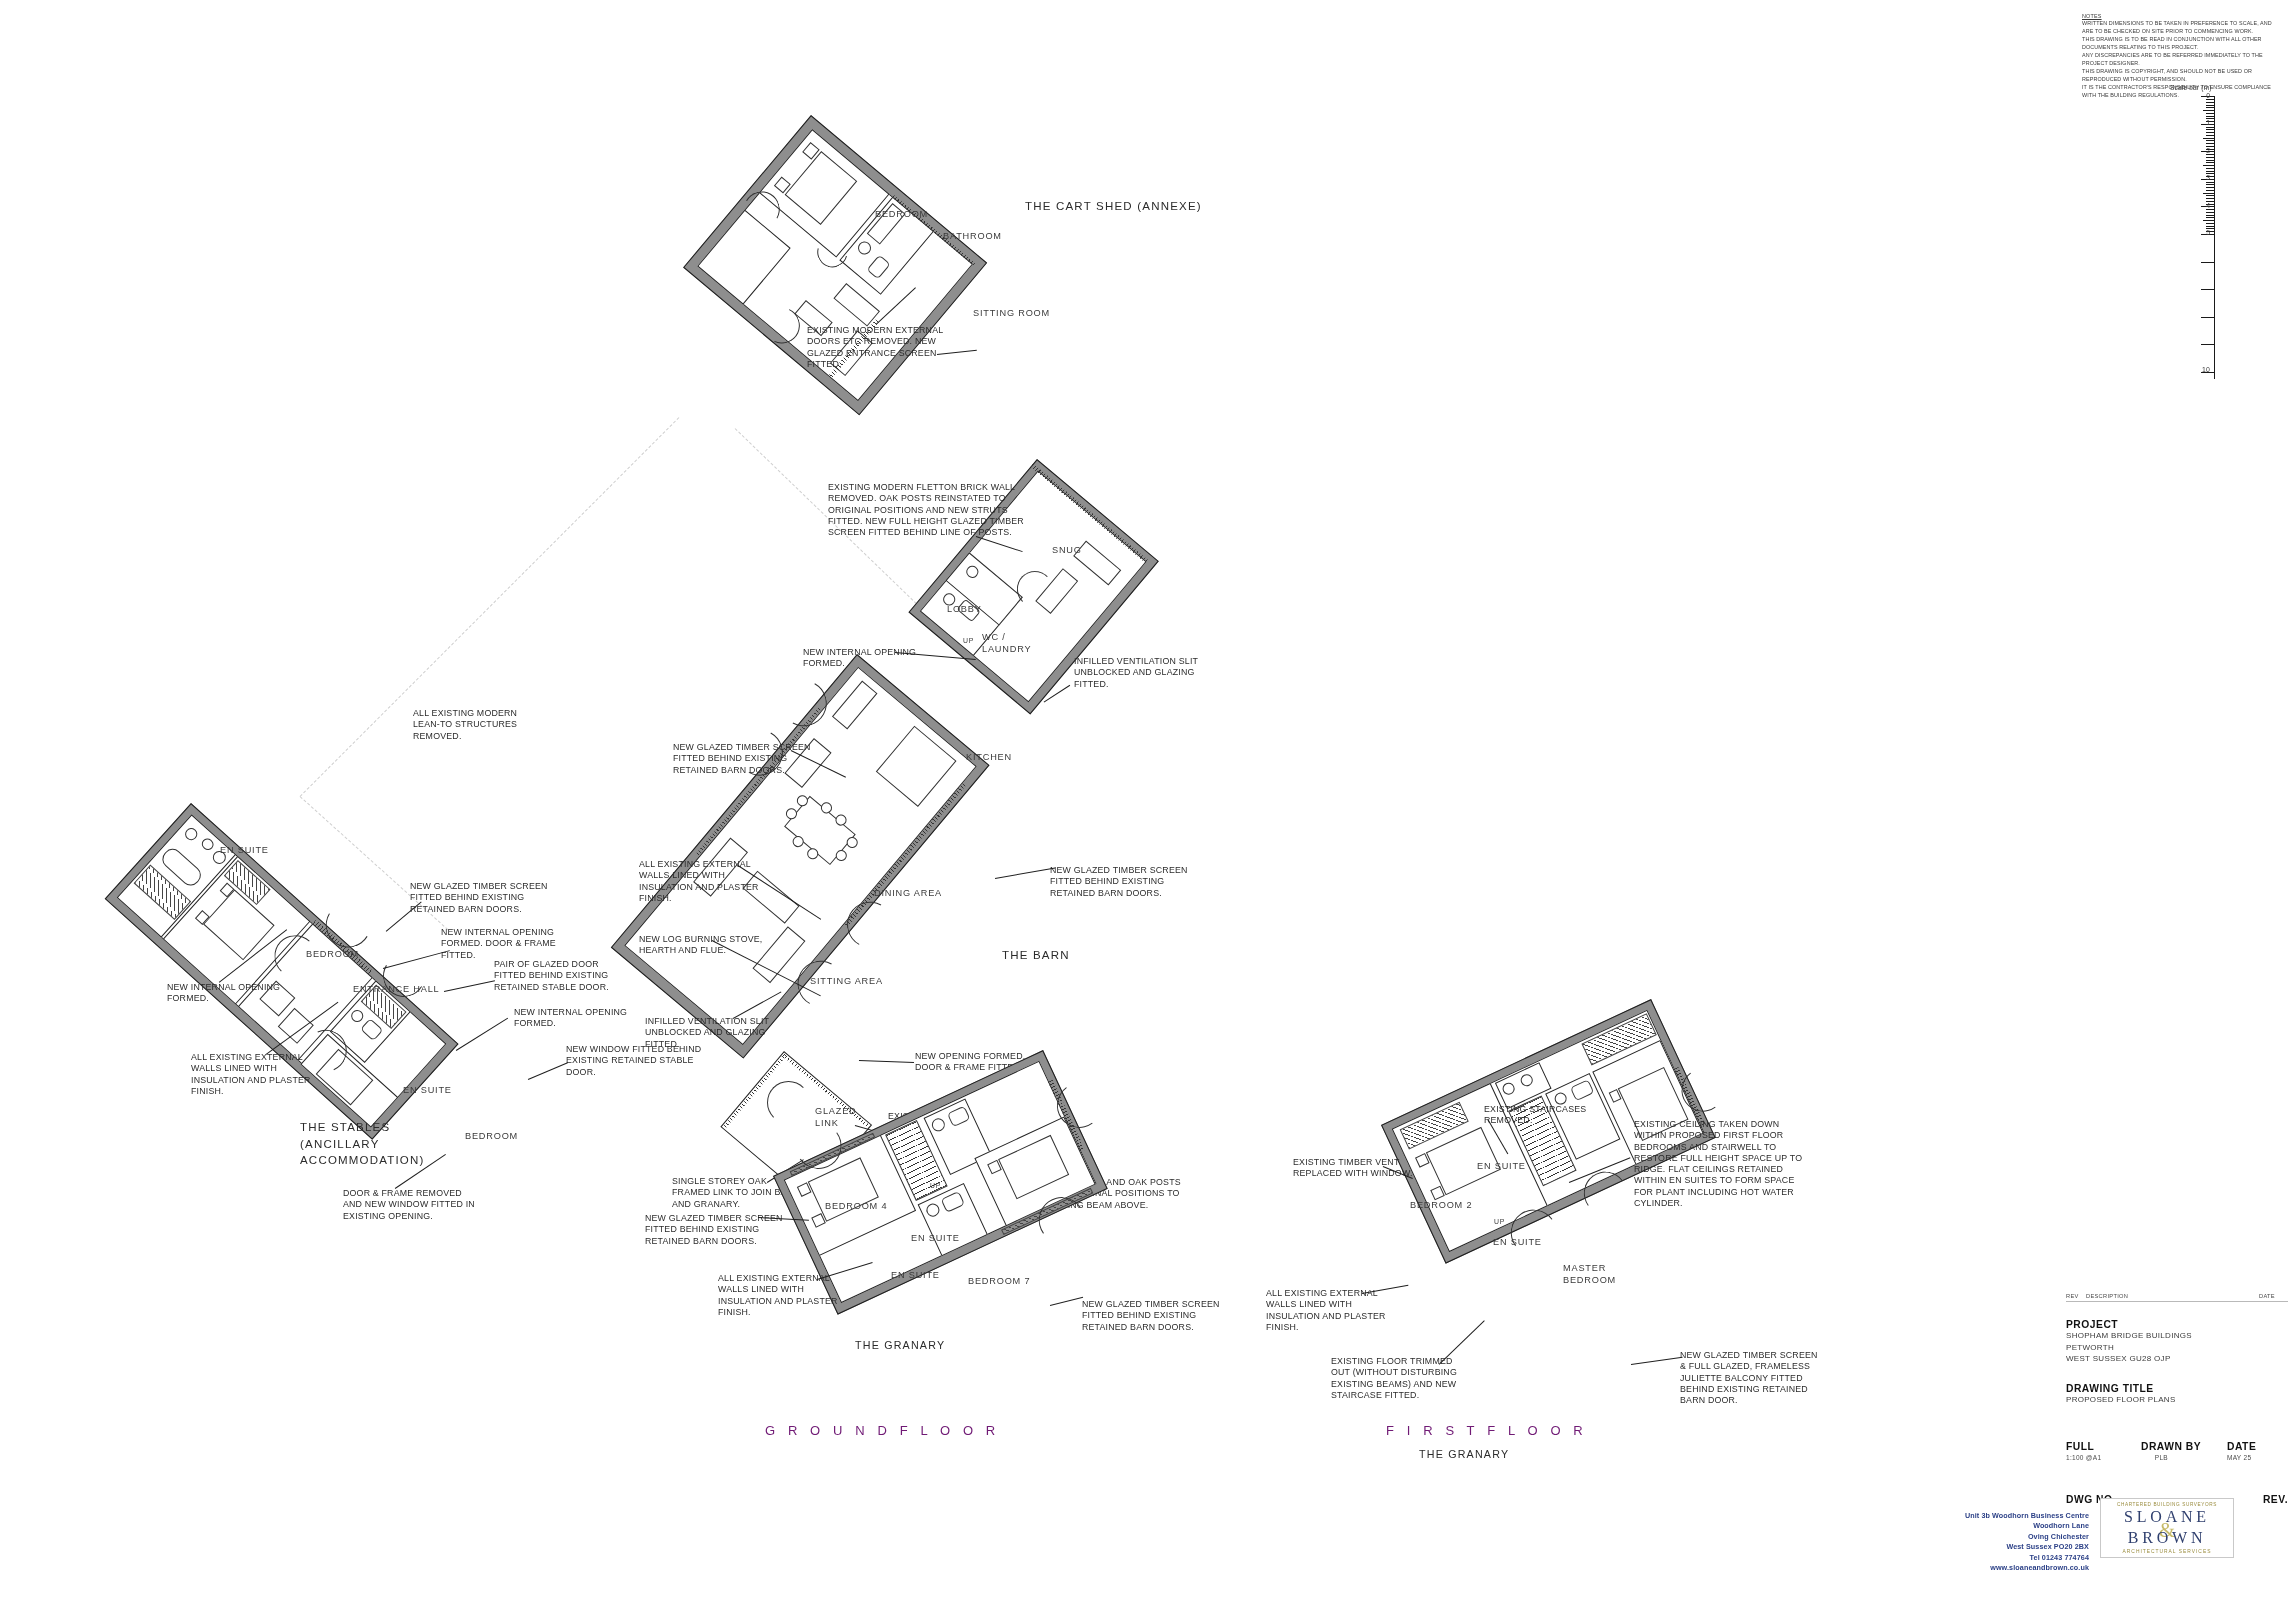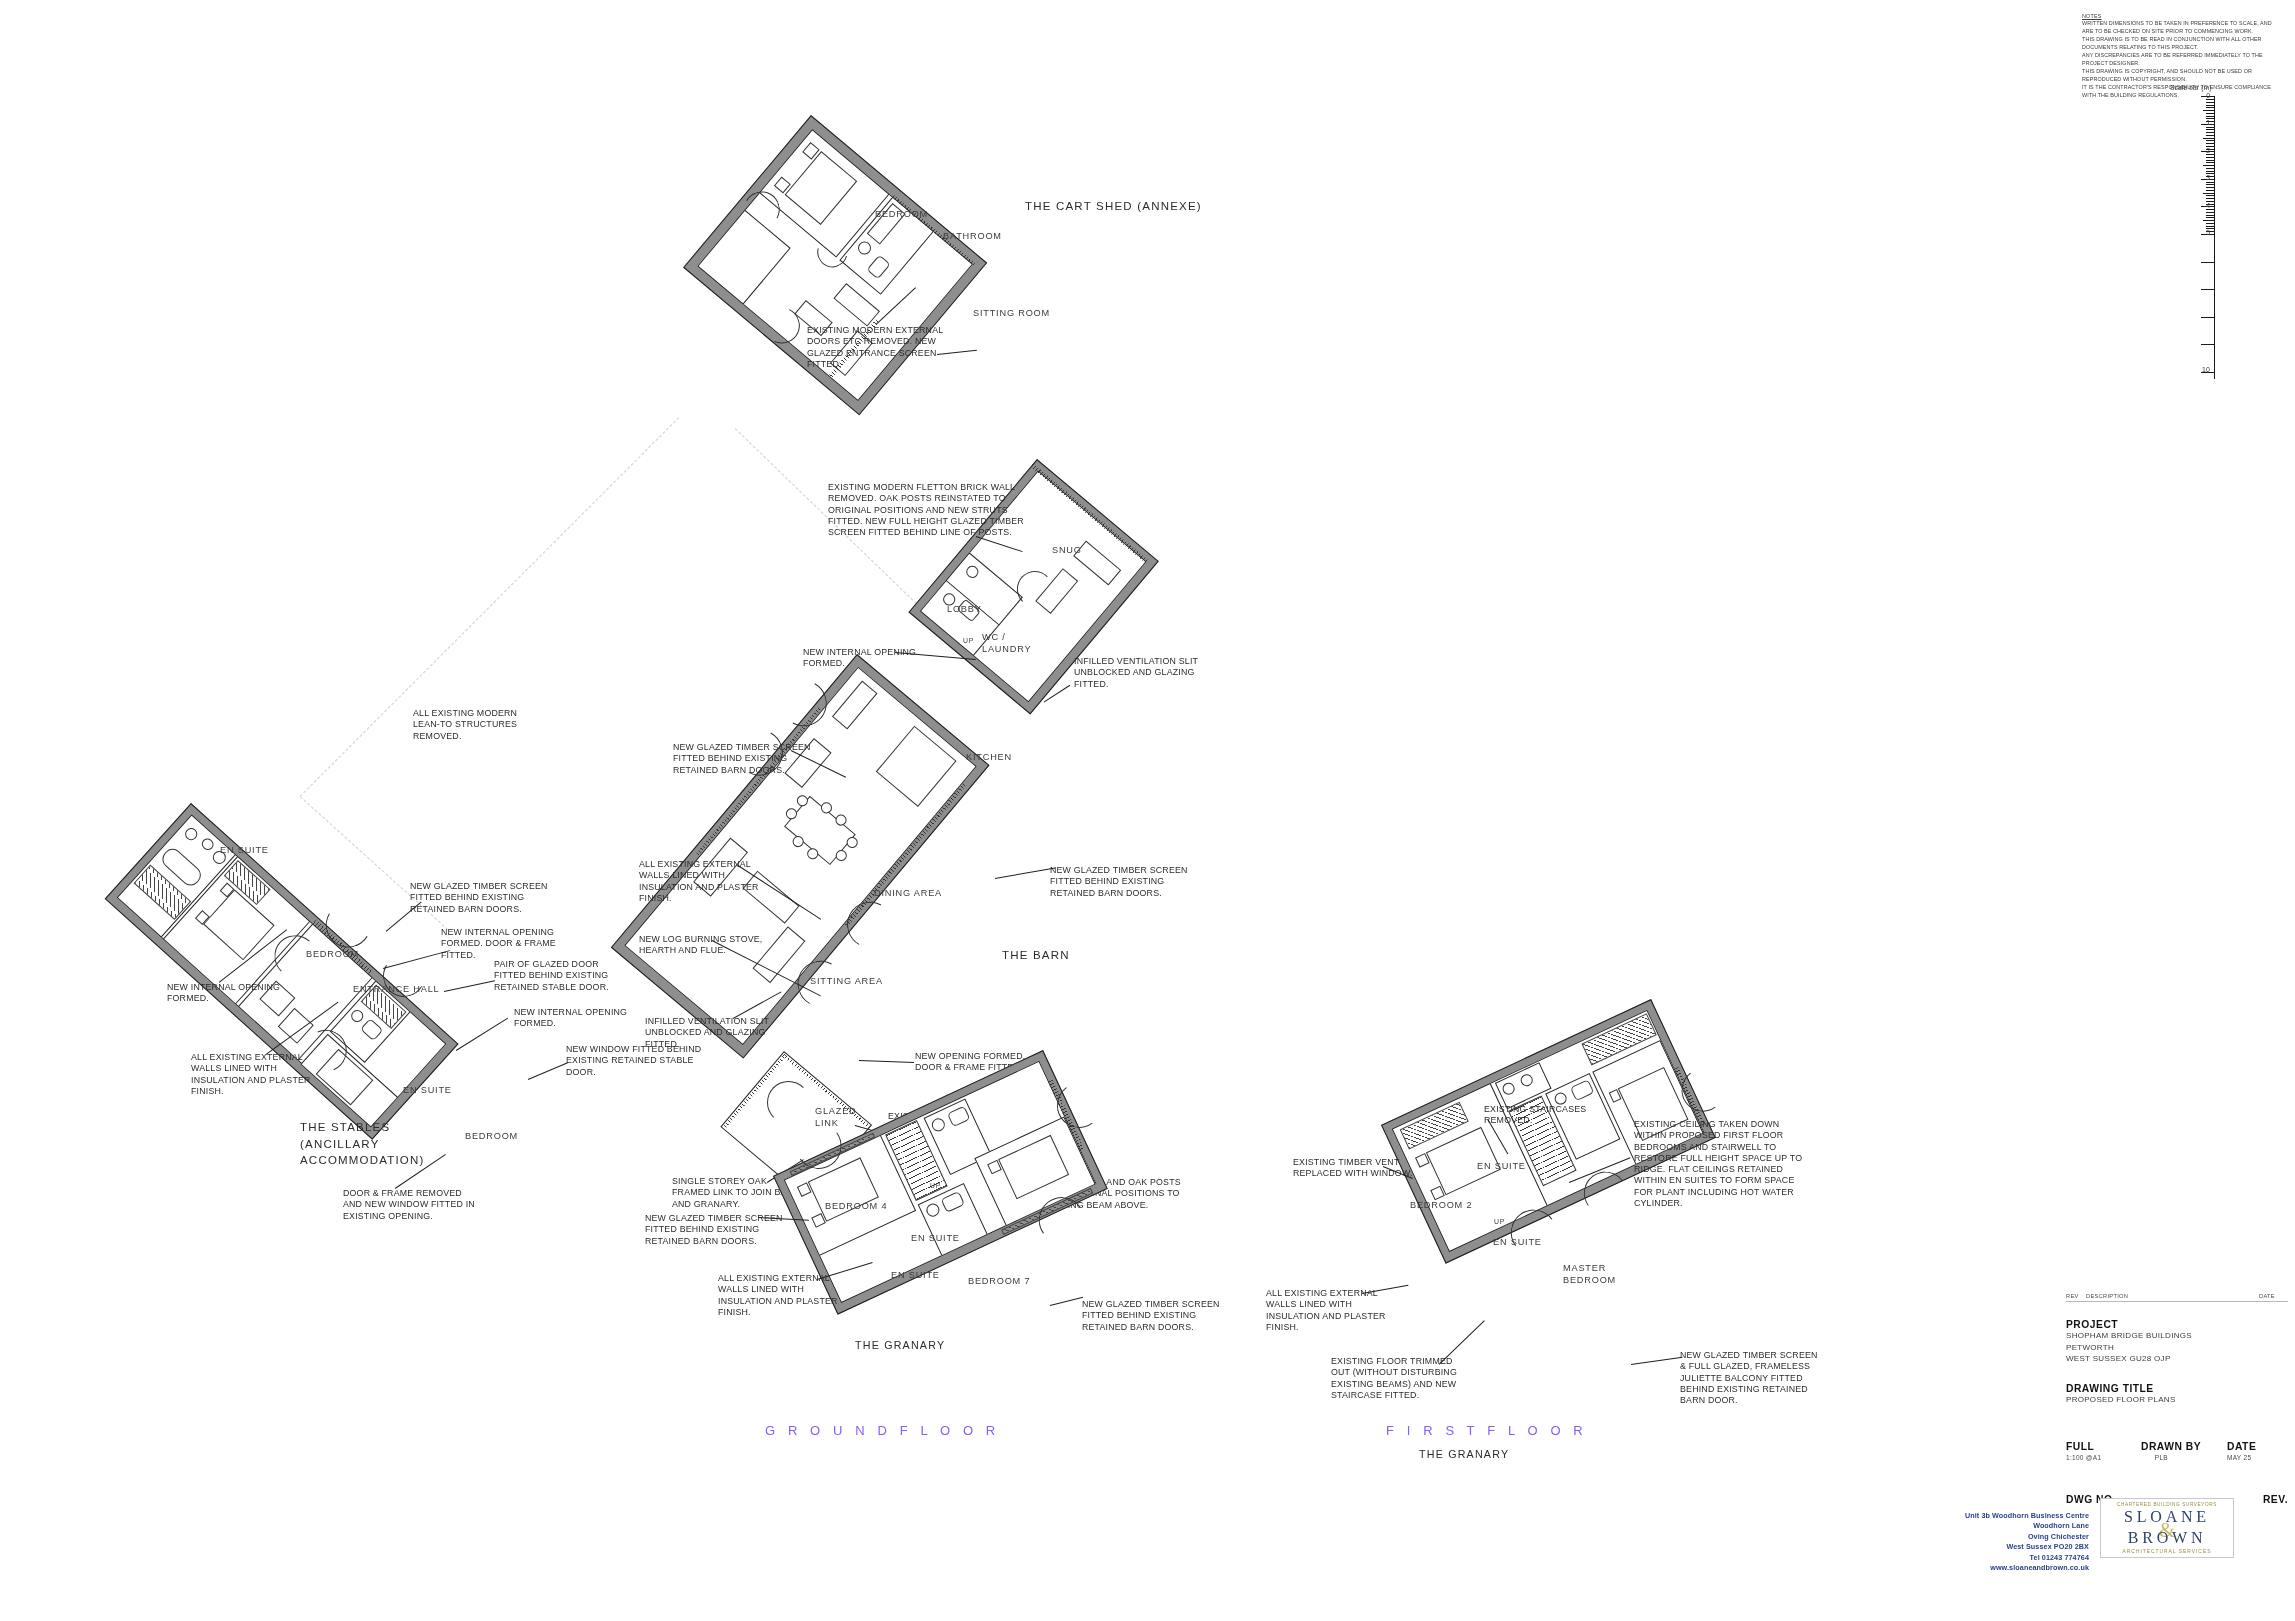--- a/index.html
+++ b/index.html
@@ -5,21 +5,21 @@
   html,body{margin:0;padding:0;background:#ffffff;}
   body{width:2295px;height:1621px;position:relative;overflow:hidden;
        font-family:"Liberation Sans", sans-serif; color:#231f20;}
   .sheet{position:absolute;inset:0;background:#fff;}
   .note{position:absolute;font-size:8.8px;line-height:1.28;letter-spacing:0.2px;
         color:#2b2b2b;white-space:pre-line;font-family:"Liberation Sans",sans-serif;}
   .roomlbl{position:absolute;font-size:9.2px;letter-spacing:0.8px;color:#3a3a3a;
            white-space:nowrap;font-family:"Liberation Sans",sans-serif;}
   .bldglbl{position:absolute;font-size:11.5px;letter-spacing:1.2px;color:#2b2b2b;
            white-space:pre-line;line-height:1.45;font-family:"Liberation Sans",sans-serif;}
-  .floorlbl{position:absolute;font-size:13px;letter-spacing:4.6px;color:#8b5cf6;
+  .floorlbl{position:absolute;font-size:13px;letter-spacing:4.6px;color:#701a75;
             font-family:"Liberation Sans",sans-serif;}
 
   
   #notes-block{position:absolute;left:2082px;top:13px;width:200px;}
   #notes-block .hdr{font-size:5.4px;letter-spacing:0.2px;text-decoration:underline;color:#3a3a3a;}
   #notes-block .body{font-size:5.4px;line-height:1.48;color:#3a3a3a;white-space:pre-line;letter-spacing:0.1px;}
 
   
   #scalebar-wrap{position:absolute;left:2170px;top:84px;width:92px;height:306px;}
   #scalebar-title{position:absolute;left:0;top:0;font-size:6.5px;color:#3a3a3a;letter-spacing:0.2px;}

